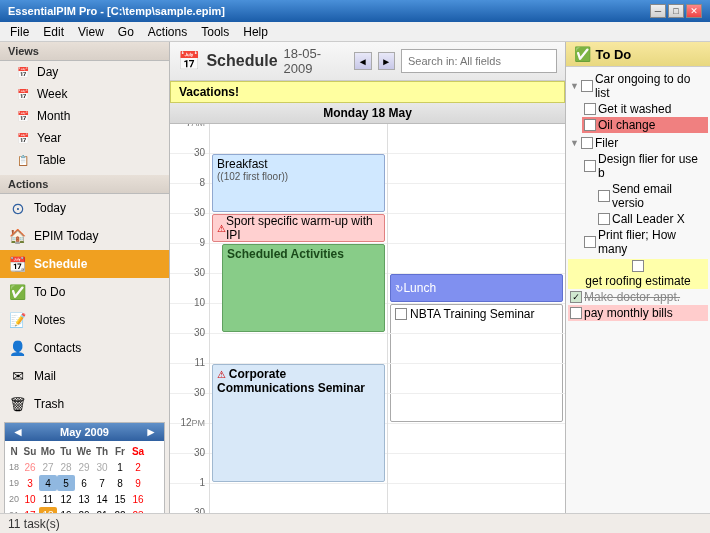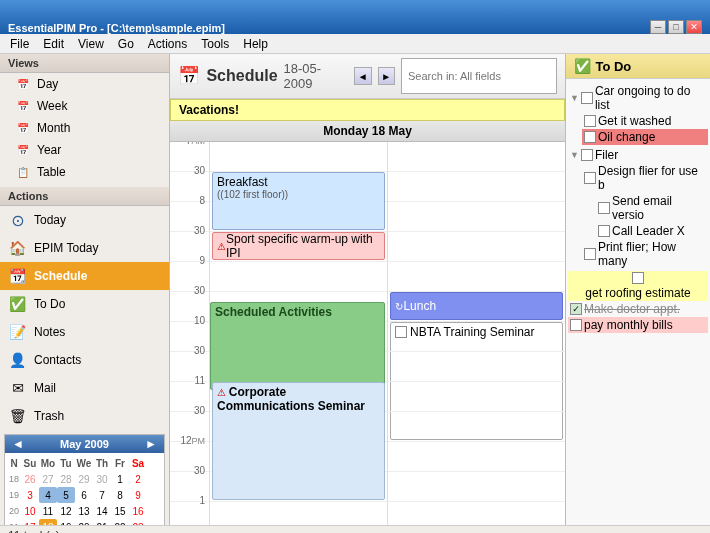--- a/index.html
+++ b/index.html
@@ -2,23 +2,23 @@
 <html><head>
   <meta charset="utf-8">
   <style>
     * { box-sizing: border-box; margin: 0; padding: 0; font-family: 'Segoe UI', Tahoma, Arial, sans-serif; font-size: 12px; }
     body { background: #d4d0c8; width: 710px; height: 533px; overflow: hidden; }
 
     
     .title-bar {
       background: linear-gradient(to bottom, #4a90d9, #1a5ca8);
       color: white;
-      height: 34px;
-      display: flex;
-      align-items: flex-end;
+      height: 22px;
+      display: flex;
+      align-items: center;
       padding: 0 8px;
       justify-content: space-between;
     }
     .title-bar-text { font-size: 11px; font-weight: bold; }
     .title-bar-buttons { display: flex; gap: 2px; }
     .title-btn {
       width: 16px; height: 14px;
       background: linear-gradient(to bottom, #f0f0f0, #d0d0d0);
       border: 1px solid #888;
       font-size: 9px;
@@ -148,21 +148,21 @@
     .nav-btn {
       width: 18px; height: 18px;
       background: linear-gradient(to bottom, #e8e8f8, #c8c8e8);
       border: 1px solid #aaa;
       cursor: pointer;
       display: flex; align-items: center; justify-content: center;
       font-size: 10px;
     }
     .search-box {
       flex: 1;
-      height: 36px;
+      height: 24px;
       border: 1px solid #aaa;
       padding: 0 6px;
       font-size: 11px;
       background: white;
     }
 
     .schedule-day-header {
       background: linear-gradient(to bottom, #e8e8e8, #d8d8d8);
       text-align: center;
       padding: 3px;
@@ -504,21 +504,21 @@
           <div class="event-block" style="top:30px;height:58px;background:#d0e8ff;border-color:#90a8d0;left:2px;right:2px;position:absolute;">
             <div style="font-weight:normal;">Breakfast</div>
             <div style="font-size:10px;color:#555;">((102 first floor))</div>
           </div>
 
           <div class="event-block" style="top:90px;height:28px;background:#ffd0d0;border-color:#e08080;left:2px;right:2px;position:absolute;display:flex;align-items:center;">
             <span style="font-size:10px;color:#c00;">⚠</span>
             <span> Sport specific warm-up with IPI</span>
           </div>
 
-          <div class="event-block" style="top:120px;height:88px;background:#88cc88;border-color:#60a060;left:0;right:2px;position:absolute;margin-top:40px;">
+          <div class="event-block" style="top:120px;height:88px;background:#88cc88;border-color:#60a060;left:12px;right:2px;position:absolute;">
             <div style="font-weight:bold;color:#1a4a1a;">Scheduled Activities</div>
           </div>
 
           <div class="event-block" style="top:240px;height:118px;background:#d8e8f8;border-color:#a0b8d0;left:2px;right:2px;position:absolute;">
             <span style="font-size:10px;color:#c00;">⚠ </span>
             <span style="font-weight:bold;">Corporate Communications Seminar</span>
           </div>
 
         </div>
 

